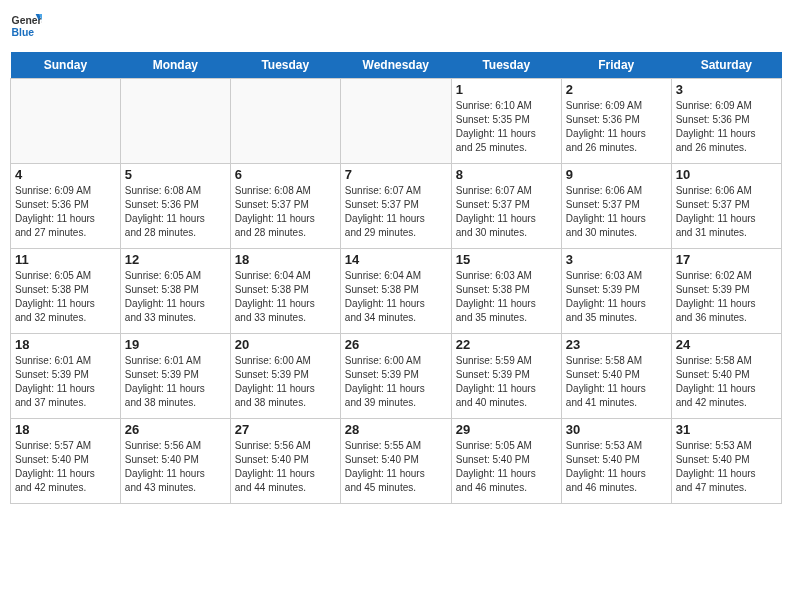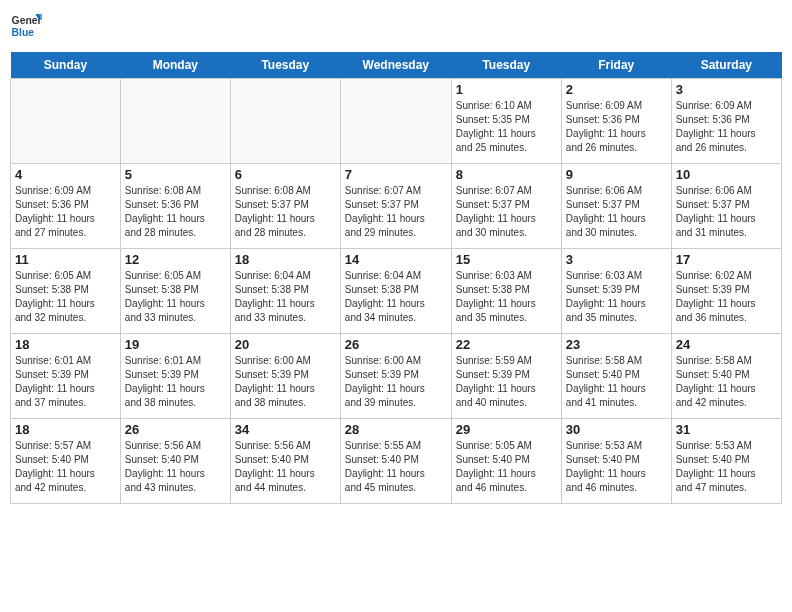--- a/index.html
+++ b/index.html
@@ -296,21 +296,21 @@
 and 42 minutes.</div>
         </td>
         <td>
           <div class="day-num">26</div>
           <div class="day-info" style="white-space: pre-line;">Sunrise: 5:56 AM
 Sunset: 5:40 PM
 Daylight: 11 hours
 and 43 minutes.</div>
         </td>
         <td>
-          <div class="day-num">34</div>
+          <div class="day-num">27</div>
           <div class="day-info" style="white-space: pre-line;">Sunrise: 5:56 AM
 Sunset: 5:40 PM
 Daylight: 11 hours
 and 44 minutes.</div>
         </td>
         <td>
           <div class="day-num">28</div>
           <div class="day-info" style="white-space: pre-line;">Sunrise: 5:55 AM
 Sunset: 5:40 PM
 Daylight: 11 hours

